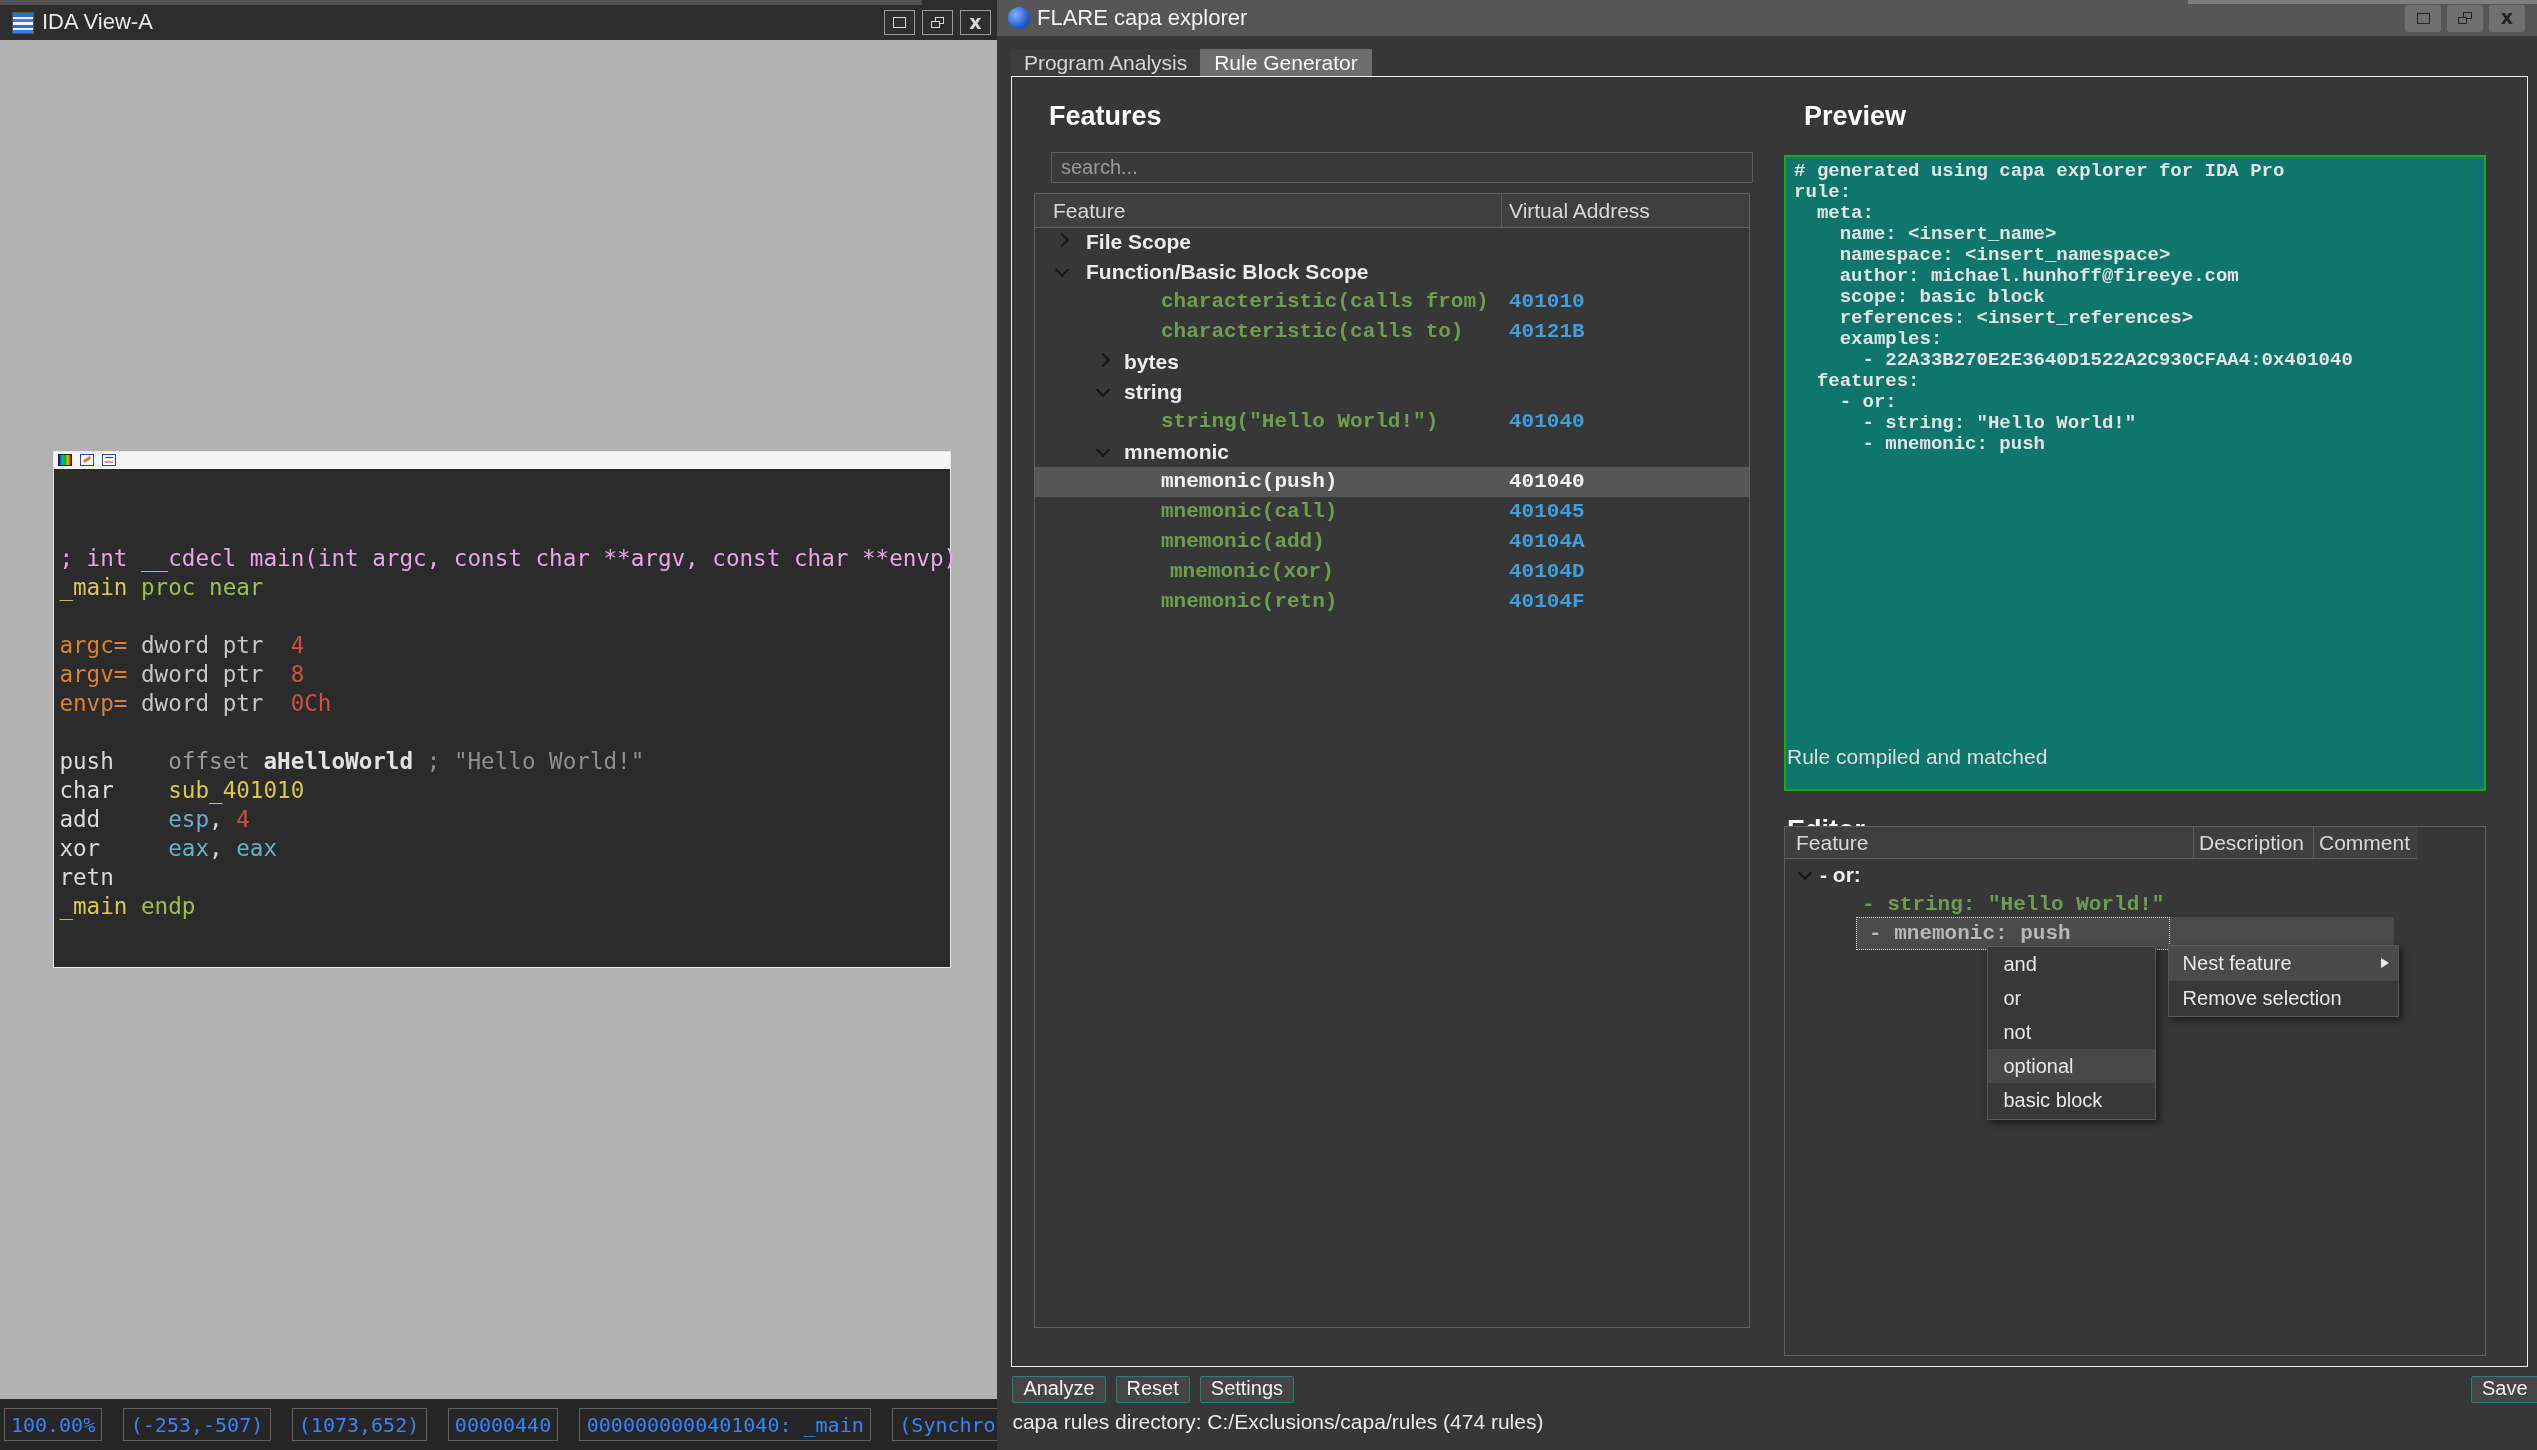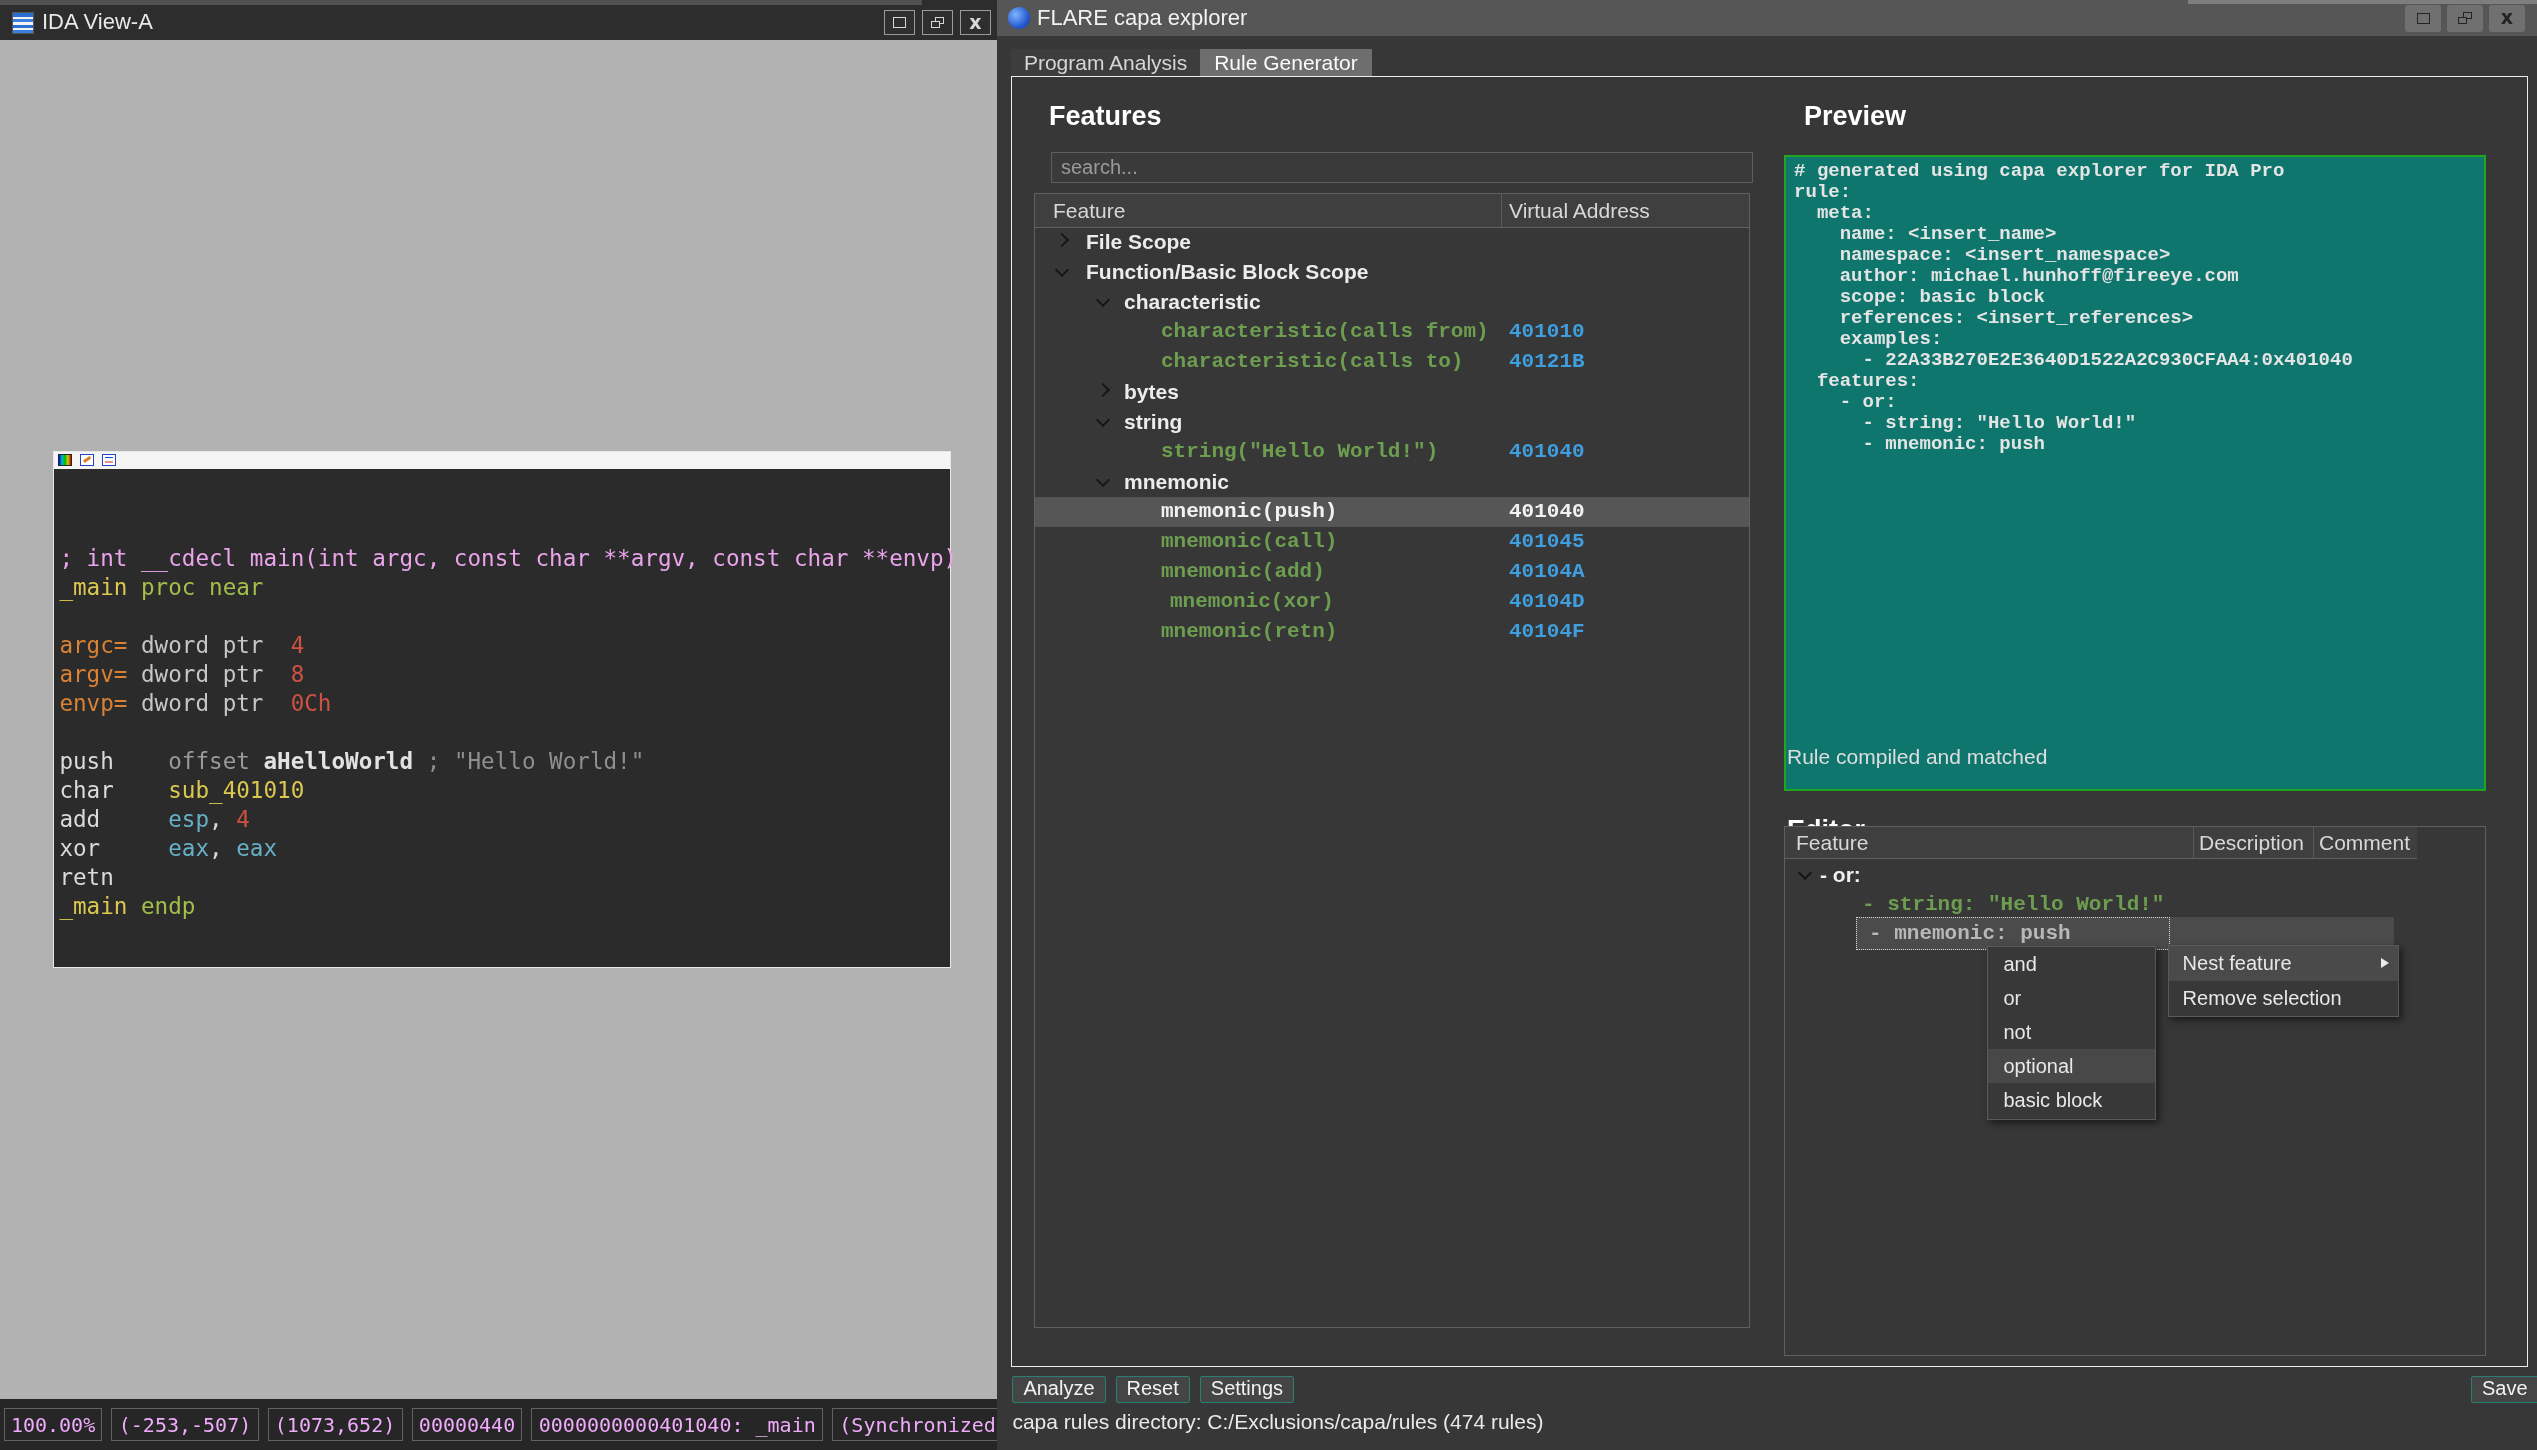--- a/index.html
+++ b/index.html
@@ -33,21 +33,21 @@
   .ico-graph{background:#fff;border-color:#2244cc;}
   .ico-graph::after{content:"";position:absolute;left:1.8px;top:1.8px;width:8.1px;height:1.8px;background:#2244cc;box-shadow:0 4.5px 0 #cc2222;}
   #code{position:absolute;left:5.4px;top:92px;font-family:"DejaVu Sans Mono",monospace;font-size:22.6px;line-height:29px;color:#d6d6d6;}
   .cl{height:29px;white-space:pre;}
   .tk-pink{color:#eba4eb;} .tk-yellow{color:#dcc84e;} .tk-green{color:#a2bf4a;} .tk-orange{color:#d98234;}
   .tk-red{color:#cd5242;} .tk-lightgray{color:#c6c6c6;} .tk-ins{color:#dadada;} .tk-gray{color:#9a9a9a;}
   .tk-namebold{color:#e2e2e2;font-weight:bold;} .tk-dim{color:#8f8f8f;} .tk-cyan{color:#66b0c8;}
   
   #ida-status{position:absolute;left:0;top:1399px;width:997px;height:52px;background:#262626;white-space:nowrap;overflow:hidden;padding:9px 0 0 3.6px;box-sizing:border-box;}
   .seg{display:inline-block;height:33px;line-height:32px;border:0.9px solid #616161;box-sizing:border-box;
-       padding:0 6.3px;margin-right:9px;font-family:"DejaVu Sans Mono",monospace;font-size:20px;color:#f0abfc;background:#262626;}
+       padding:0 6.3px;margin-right:21px;font-family:"DejaVu Sans Mono",monospace;font-size:20px;color:#3b82f6;background:#262626;}
   
   #capa{position:absolute;left:997px;top:0;width:1540px;height:1451px;background:#373737;overflow:hidden;}
   #capa-titlebar{position:absolute;left:0;top:0;width:1540px;height:36px;background:#565656;}
   #capa-topstrip{position:absolute;left:1191px;top:0;width:350px;height:3.6px;background:#7e7e7e;}
   #capa-title{position:absolute;left:40px;top:0;height:36px;line-height:36px;font-size:22px;color:#f2f2f2;}
   .capa-ico{position:absolute;left:11px;top:7.2px;width:22px;height:22px;border-radius:50%;
             background:radial-gradient(circle at 35% 35%,#7db4ff,#2255cc 65%,#123a8a);}
   .tab{position:absolute;top:49px;height:28px;line-height:28px;text-align:center;font-size:21px;}
   #tab-pa{left:13.6px;width:190px;background:#3d3d3d;color:#d6d6d6;}
   #tab-rg{left:203px;width:172px;background:#6e6e6e;color:#fbfbfb;}
@@ -180,24 +180,20 @@
       <div id="ftree">
           <div class="trow">
             <span class="chev col" style="left: 22px;"></span>
             <span class="tlab-parent" style="left: 51px;">File Scope</span>
           </div>
           <div class="trow">
             <span class="chev exp" style="left: 22px;"></span>
             <span class="tlab-parent" style="left: 51px;">Function/Basic Block Scope</span>
           </div>
           <div class="trow">
-            <span class="chev exp" style="left: 63px;"></span>
-            <span class="tlab-parent" style="left: 89px;">characteristic</span>
-          </div>
-          <div class="trow">
             <span class="tlab-leaf" style="left: 126px;">characteristic(calls from)</span>
             <span class="taddr">401010</span>
           </div>
           <div class="trow">
             <span class="tlab-leaf" style="left: 126px;">characteristic(calls to)</span>
             <span class="taddr">40121B</span>
           </div>
           <div class="trow">
             <span class="chev col" style="left: 63px;"></span>
             <span class="tlab-parent" style="left: 89px;">bytes</span>

